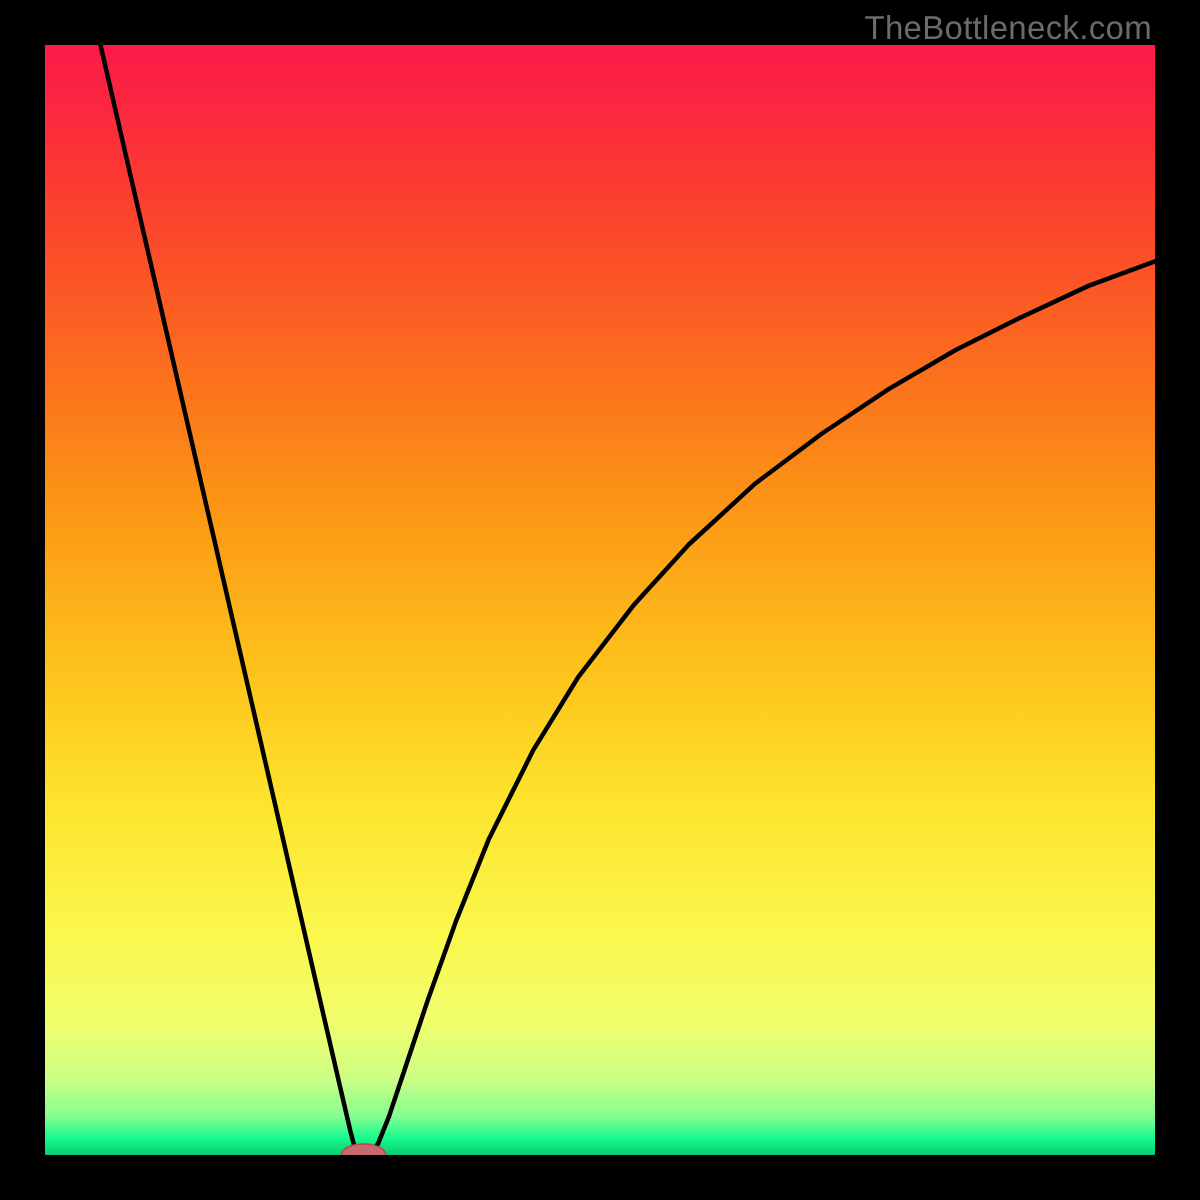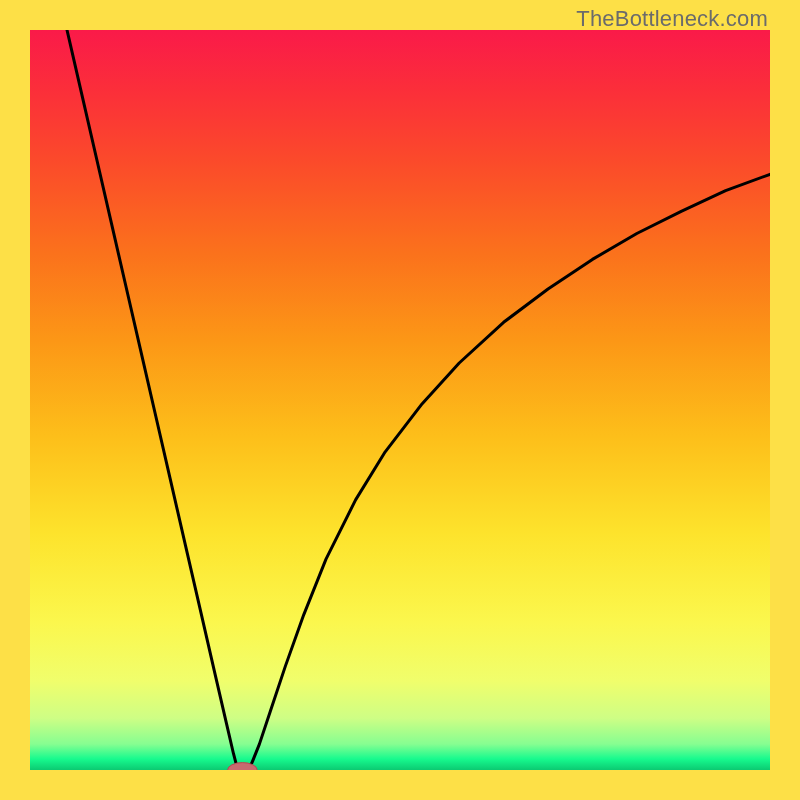--- a/index.html
+++ b/index.html
@@ -6,21 +6,21 @@
     margin: 0;
     padding: 0;
     width: 800px;
     height: 800px;
     overflow: hidden;
     font-family: Arial, Helvetica, sans-serif;
   }
   .frame {
     width: 800px;
     height: 800px;
-    background: #fde047;
+    background: #000000;
     position: relative;
   }
   .plot-area {
     position: absolute;
     left: 30px;
     top: 30px;
     width: 740px;
     height: 740px;
   }
   .watermark {

